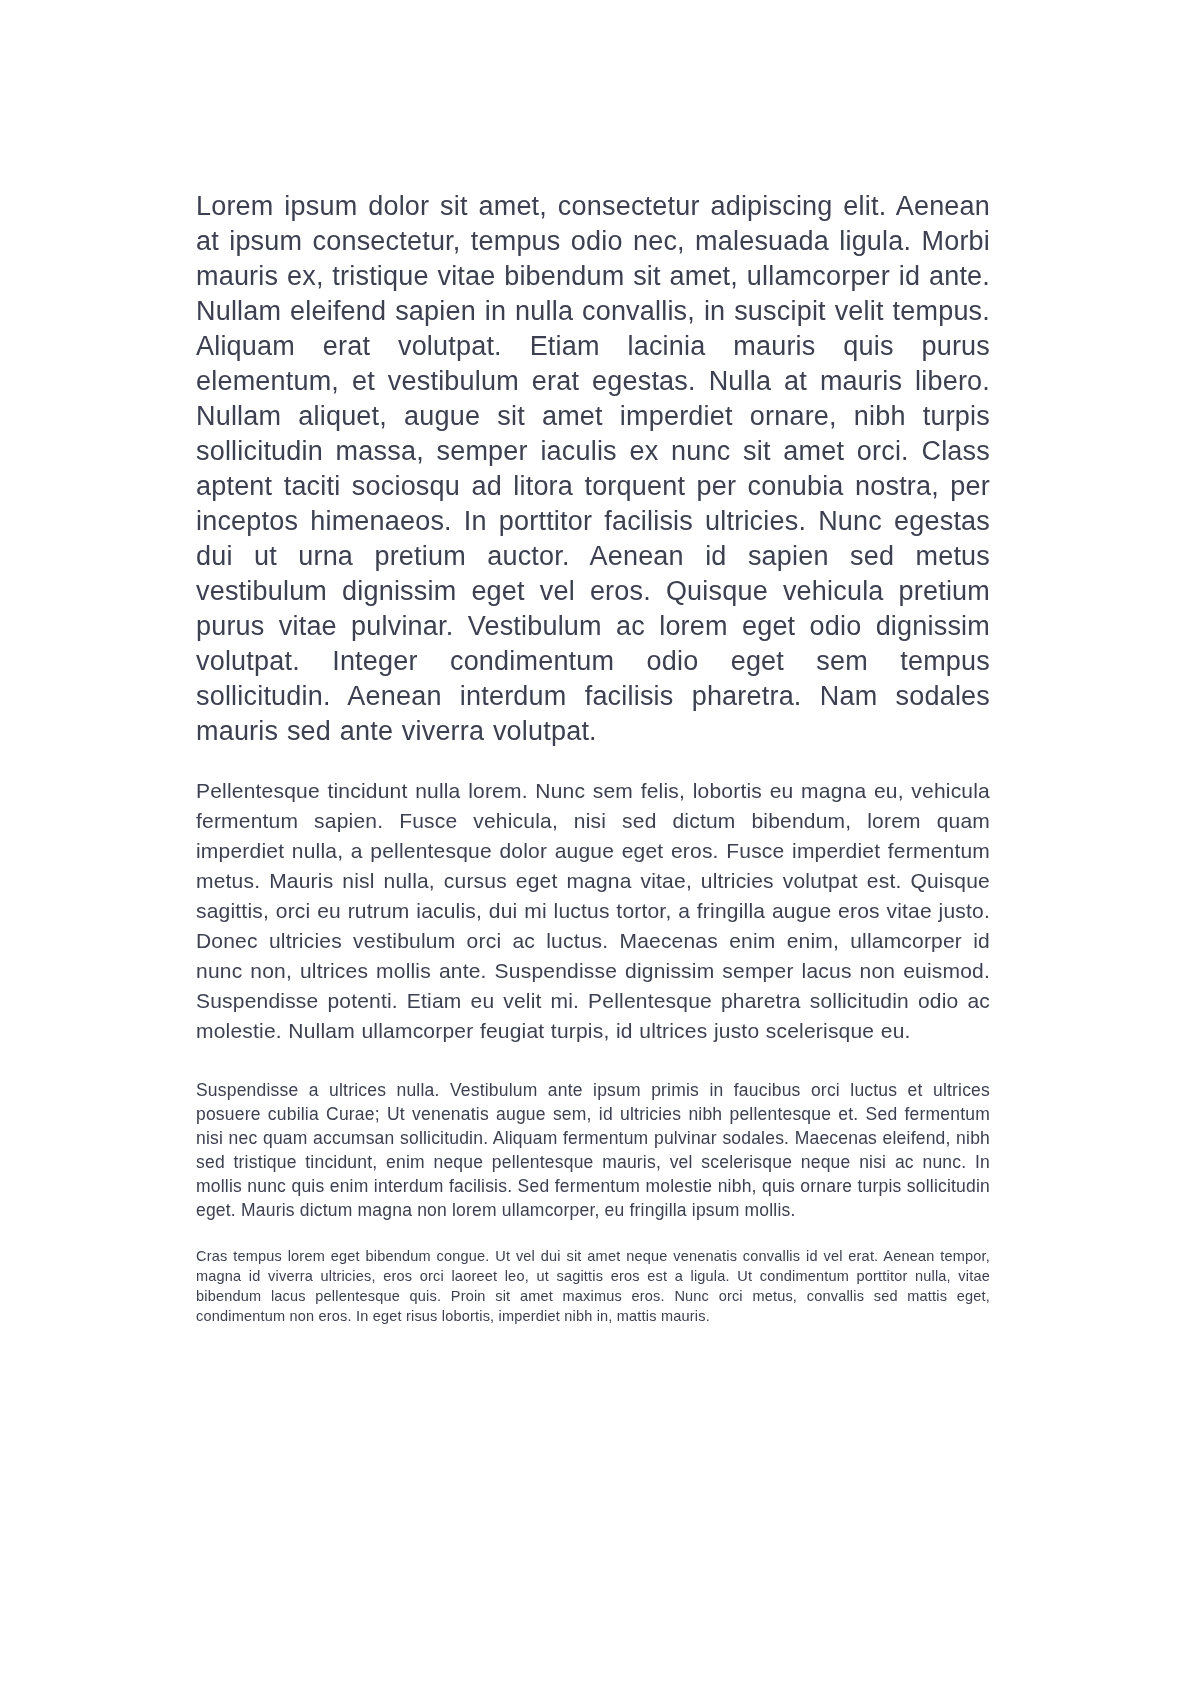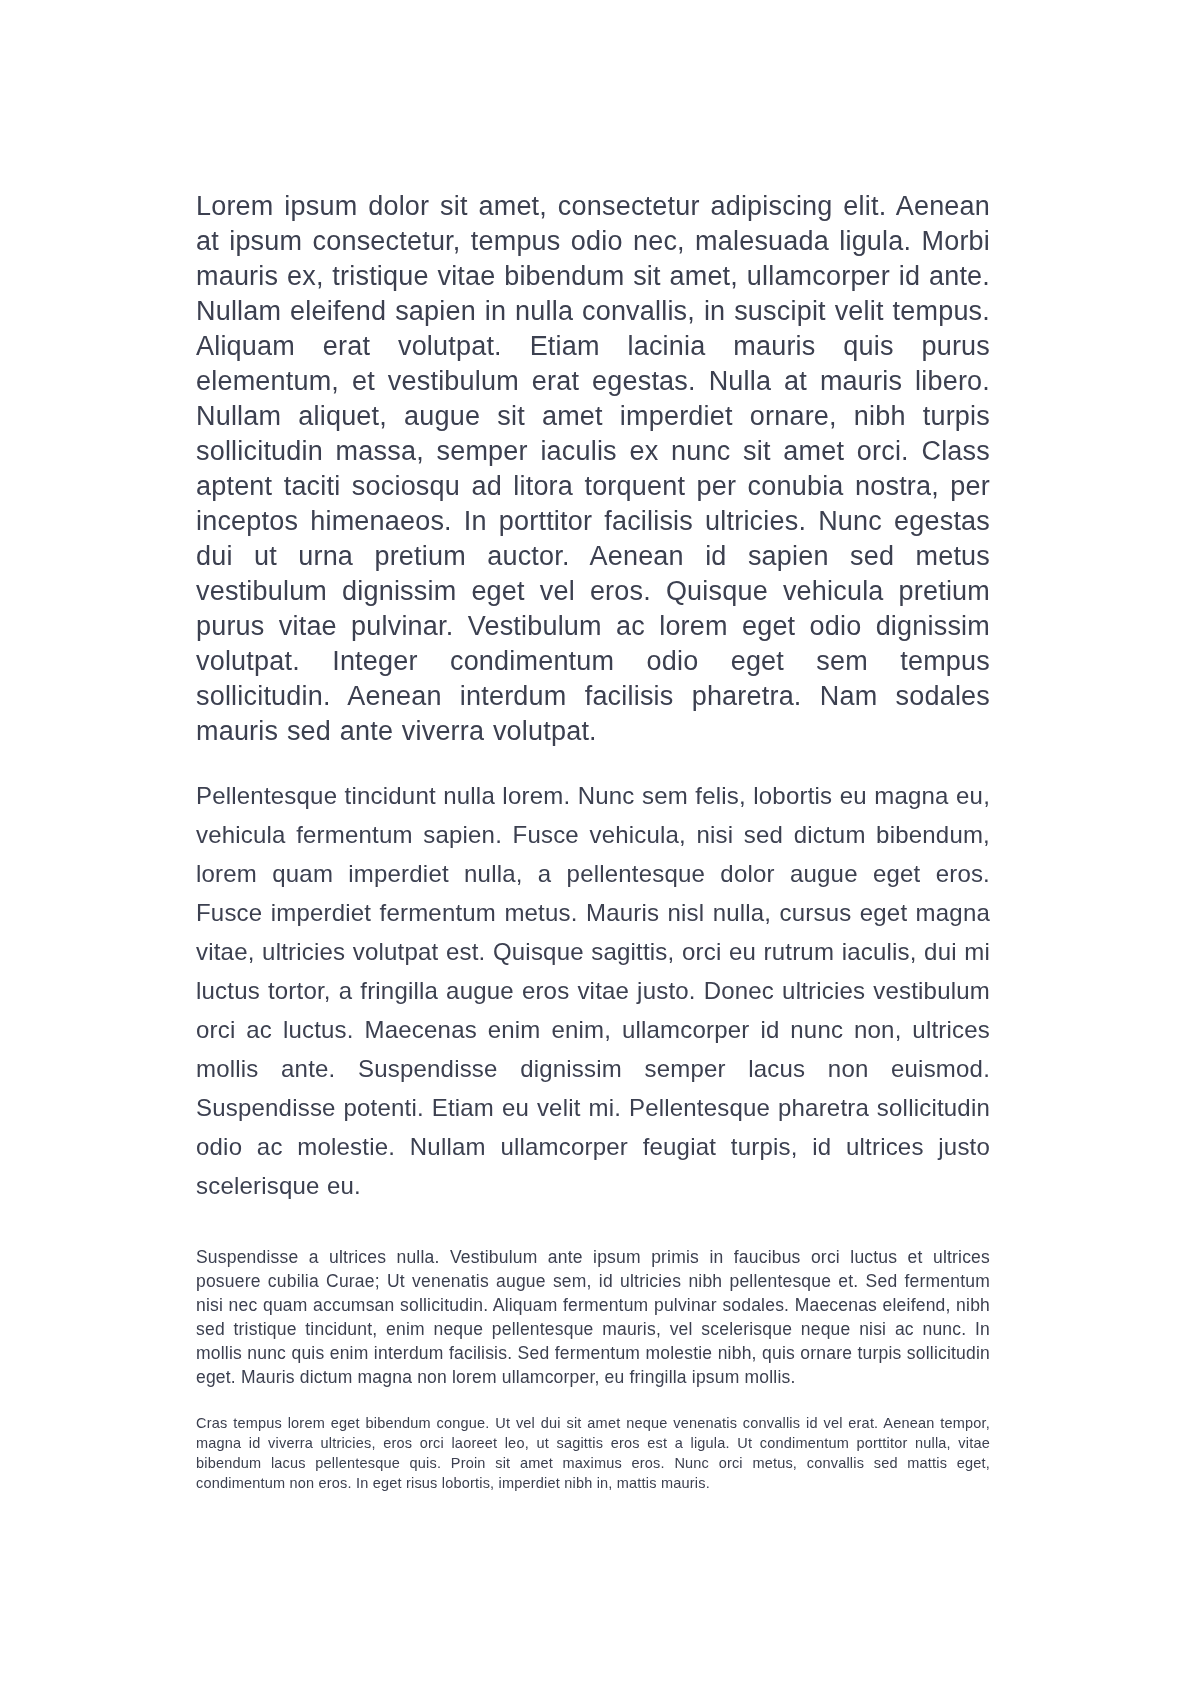--- a/index.html
+++ b/index.html
@@ -32,23 +32,23 @@
   }
 
   .para-1 {
     font-size: 27px;
     line-height: 35px;
     margin-bottom: 27px;
     word-spacing: 1px;
   }
 
   .para-2 {
-    font-size: 24px;
-    line-height: 39px;
-    margin-bottom: 40px;
+    font-size: 21px;
+    line-height: 30px;
+    margin-bottom: 32px;
     word-spacing: 0.5px;
   }
 
   .para-3 {
     font-size: 17.5px;
     line-height: 24px;
     margin-bottom: 24px;
   }
 
   .para-4 {

